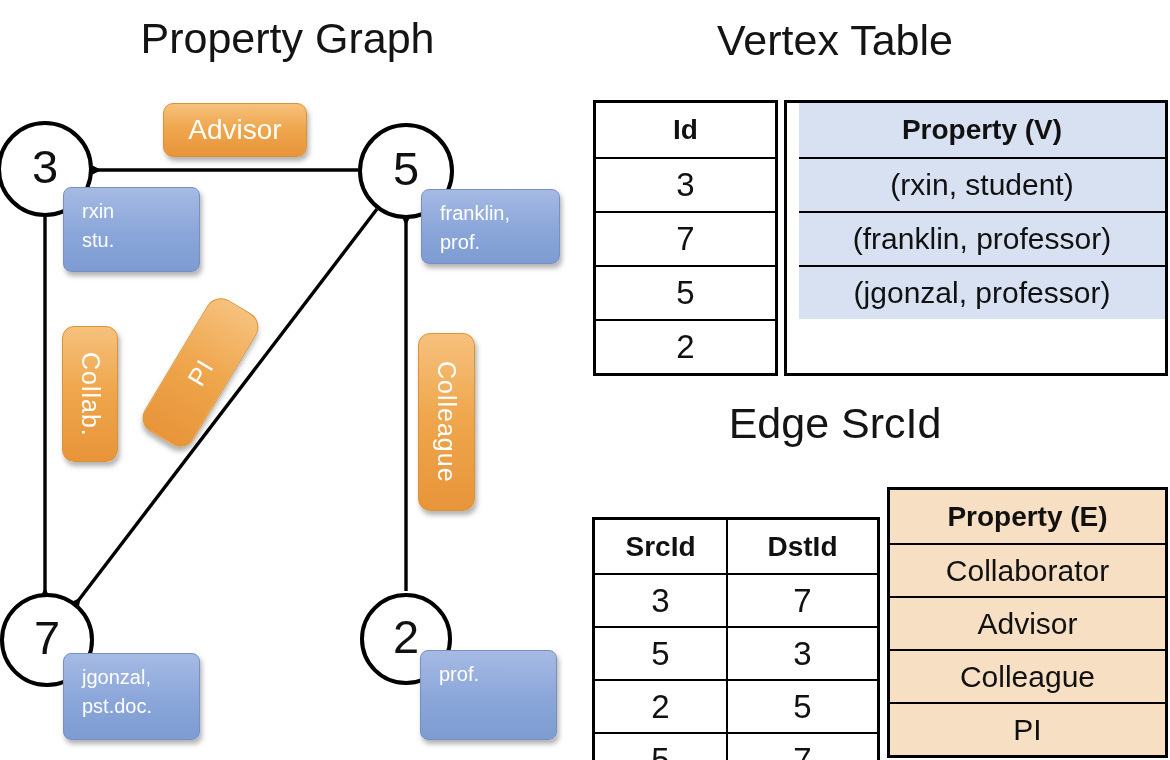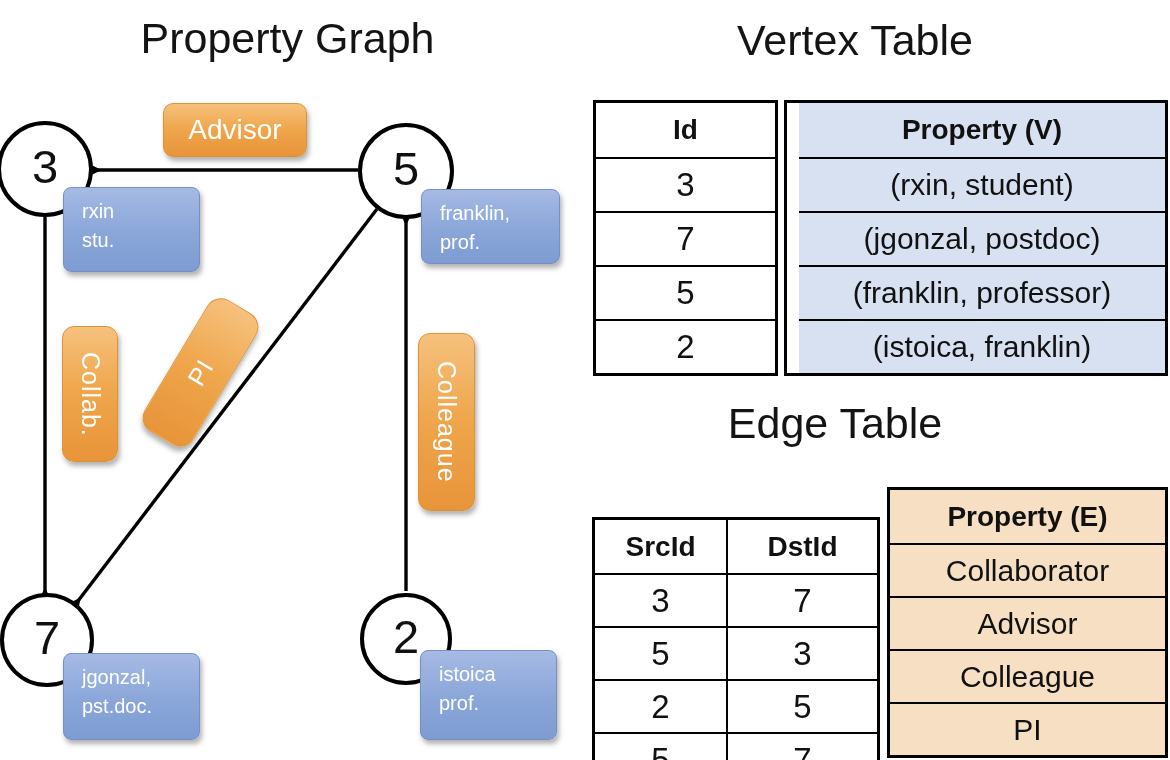--- a/index.html
+++ b/index.html
@@ -57,22 +57,22 @@
     <line x1="377" y1="209" x2="78" y2="601" stroke="#000" stroke-width="3.4" marker-end="url(#arrowV)"></line>
     <line x1="406" y1="591" x2="406" y2="221" stroke="#000" stroke-width="3.4" marker-end="url(#arrowV)"></line>
 
     <circle cx="45" cy="169" r="46" fill="#fff" stroke="#000" stroke-width="4"></circle>
     <circle cx="406" cy="171" r="46" fill="#fff" stroke="#000" stroke-width="4"></circle>
     <circle cx="47" cy="640" r="45" fill="#fff" stroke="#000" stroke-width="4"></circle>
     <circle cx="406" cy="639" r="44" fill="#fff" stroke="#000" stroke-width="4"></circle>
   </svg>
 
   <div class="title" style="left:35px; top:14px; width:505px;">Property Graph</div>
-  <div class="title" style="left:605px; top:16px; width:500px;">Vertex Table</div>
-  <div class="title" style="left:585px; top:399px; width:500px;">Edge Table</div>
+  <div class="title" style="left:585px; top:16px; width:500px;">Vertex Table</div>
+  <div class="title" style="left:585px; top:399px; width:500px;">Edge SrcId</div>
 
   <div class="node-num" style="left:45px;  top:169px;">3</div>
   <div class="node-num" style="left:406px; top:171px;">5</div>
   <div class="node-num" style="left:47px;  top:640px;">7</div>
   <div class="node-num" style="left:406px; top:639px;">2</div>
 
   <div class="elabel" style="left:163px; top:103px; width:144px; height:54px; font-size:28px; border-radius:10px;">
     <span>Advisor</span>
   </div>
   <div class="elabel" style="left:62px; top:326px; width:56px; height:136px; font-size:25px;">
@@ -91,38 +91,36 @@
   </div>
   <div class="vlabel" style="left:421px; top:189px; width:139px; height:75px;">
     <div>franklin,</div>
     <div>prof.</div>
   </div>
   <div class="vlabel" style="left:63px; top:653px; width:137px; height:87px;">
     <div>jgonzal,</div>
     <div>pst.doc.</div>
   </div>
   <div class="vlabel" style="left:420px; top:650px; width:137px; height:90px;">
-    <div>istoica</div>
     <div>prof.</div>
   </div>
 
   <div class="tbl single" style="left:593px; top:100px; width:185px; height:276px;">
     <div class="cell hdr">Id</div>
     <div class="cell num">3</div>
     <div class="cell num">7</div>
     <div class="cell num">5</div>
     <div class="cell num">2</div>
   </div>
 
   <div class="tbl single vfill" style="left:784px; top:100px; width:384px; height:276px;">
     <div class="cell hdr">Property (V)</div>
     <div class="cell">(rxin, student)</div>
-    <div class="cell">(jgonzal, postdoc)</div>
     <div class="cell">(franklin, professor)</div>
-    <div class="cell">(istoica, franklin)</div>
+    <div class="cell">(jgonzal, professor)</div>
   </div>
 
   <div class="tbl srcdst" style="left:592px; top:487px; width:288px; height:271px;margin-top:30px;">
     <div class="cell hdr">SrcId</div>
     <div class="cell hdr">DstId</div>
     <div class="cell num">3</div>
     <div class="cell num">7</div>
     <div class="cell num">5</div>
     <div class="cell num">3</div>
     <div class="cell num">2</div>

